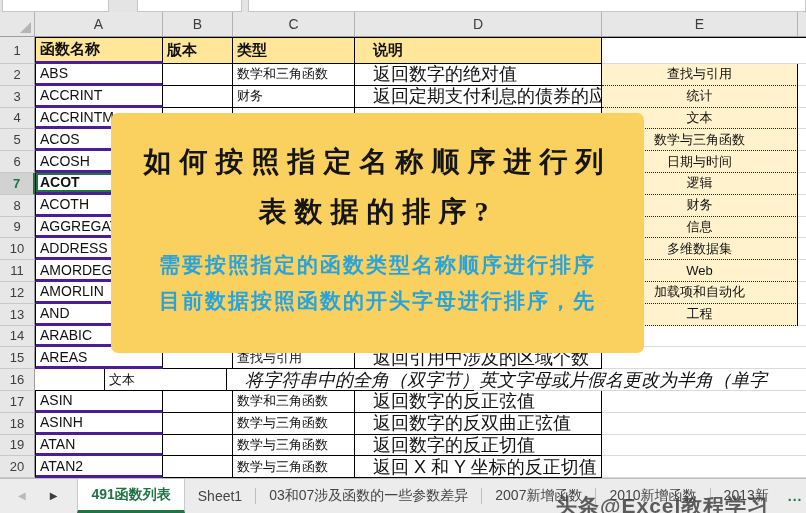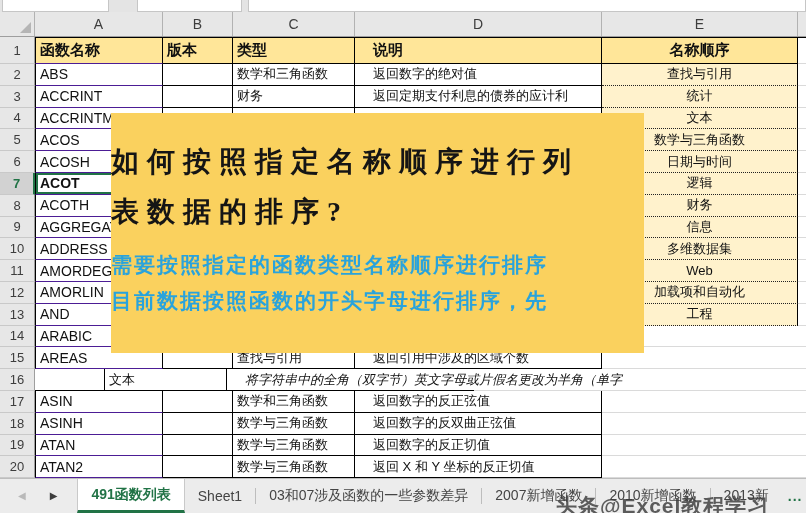--- a/index.html
+++ b/index.html
@@ -16,39 +16,39 @@
   .corner-tri{position:absolute;right:3px;bottom:3px;width:0;height:0;
       border-left:11px solid transparent;border-bottom:11px solid #B5B5B5;}
   .w-rh{width:35px}.w-a{width:128px}.w-b{width:70px}.w-c{width:122px}.w-d{width:247px}.w-e{width:196px}.w-f{flex:1}
   
   .row{display:flex;height:21.8px;}
   .row-1{height:27px;}
   .c{box-sizing:border-box;display:flex;align-items:center;overflow:hidden;white-space:nowrap;color:#111;}
   .rh{width:35px;justify-content:center;background:#E7E7E7;border-right:1px solid #9E9E9E;
       border-bottom:1px solid #C9C9C9;font-size:13px;color:#3d3d3d;}
   .rh-sel{background:#D2D2D2;color:#217346;border-right:2px solid #217346;font-weight:bold;}
-  .ca{width:128px;border-left:1px solid #000;border-right:1px solid #000;border-bottom:1px solid #4c1d95;
+  .ca{width:128px;border-left:1px solid #000;border-right:1px solid #000;border-bottom:3px solid #4c1d95;
       padding-left:4px;font-size:14px;}
   .cb{width:70px;border-right:1px solid #000;border-bottom:1px solid #000;}
   .cc{width:122px;border-right:1px solid #000;border-bottom:1px solid #000;padding-left:4px;font-size:13px;}
-  .cd{width:247px;border-right:1px solid #000;border-bottom:1px solid #000;padding-left:18px;font-size:13px;}
+  .cd{width:247px;border-right:1px solid #000;border-bottom:1px solid #000;padding-left:18px;font-size:18px;}
   .cd.ovf{overflow:visible;border-right:none;position:relative;z-index:4;font-style:italic;}
   .ce{width:196px;justify-content:center;font-size:13px;}
   .ce.ord{background:#FFF2CC;border-right:1px solid #000;border-bottom:1px dotted #222;}
   .ce.plain{border-bottom:1px solid #DADADA;}
   .cf{flex:1;border-bottom:1px solid #DADADA;}
   .sel-cell{box-shadow:inset 0 0 0 2px #217346;font-weight:bold;}
   
   .hrow .c{background:#FFE699;font-weight:bold;font-size:15px;border-top:1px solid #000;}
   .hrow .rh{background:#E7E7E7;font-weight:normal;border-top:none;font-size:13px;}
   .hrow .ce{border-right:1px solid #000;border-bottom:1px solid #000;}
   .hrow .cf{background:#fff;border-bottom:1px solid #DADADA;}
   
   .banner{position:absolute;left:111px;top:113px;width:533px;height:240px;background:#FAD15E;
-      z-index:10;overflow:hidden;}
+      z-index:10;text-align:center;overflow:hidden;border-radius:7px;}
   .b-title{margin-top:24px;font-family:"Liberation Serif",serif;font-weight:bold;font-size:28px;
       color:#151515;letter-spacing:8px;line-height:50px;}
   .b-sub{margin-top:10px;font-weight:bold;font-size:21px;color:#29A3DC;letter-spacing:2px;line-height:36px;}
   
   .tabbar{position:absolute;left:0;bottom:0;width:806px;height:35px;background:#ECECEC;
       border-top:1px solid #BDBDBD;display:flex;align-items:stretch;font-size:14px;color:#444;
       box-sizing:border-box;overflow:hidden;}
   .nav{display:flex;align-items:center;gap:24px;padding:0 20px 0 18px;}
   .nav-arrow{font-size:10px;line-height:1;}
   .nav-arrow.dis{color:#B9B9B9;}
@@ -83,21 +83,20 @@
     <div class="ch w-e">E</div>
     <div class="ch w-f" style="border-right:none;"></div>
   </div>
 
   <div class="row row-1 hrow">
     <div class="c rh">1</div>
     <div class="c ca">函数名称</div>
     <div class="c cb" style="padding-left:4px;">版本</div>
     <div class="c cc">类型</div>
     <div class="c cd">说明</div>
-    <div class="c ce">名称顺序</div>
     <div class="c cf"></div>
   </div>
 
   <div id="grid-rows">
       <div class="row">
         <div class="c rh ">2</div>
         <div class="c ca ">ABS</div>
         <div class="c cb"></div>
         <div class="c cc">数学和三角函数</div>
         <div class="c cd ">返回数字的绝对值</div>

